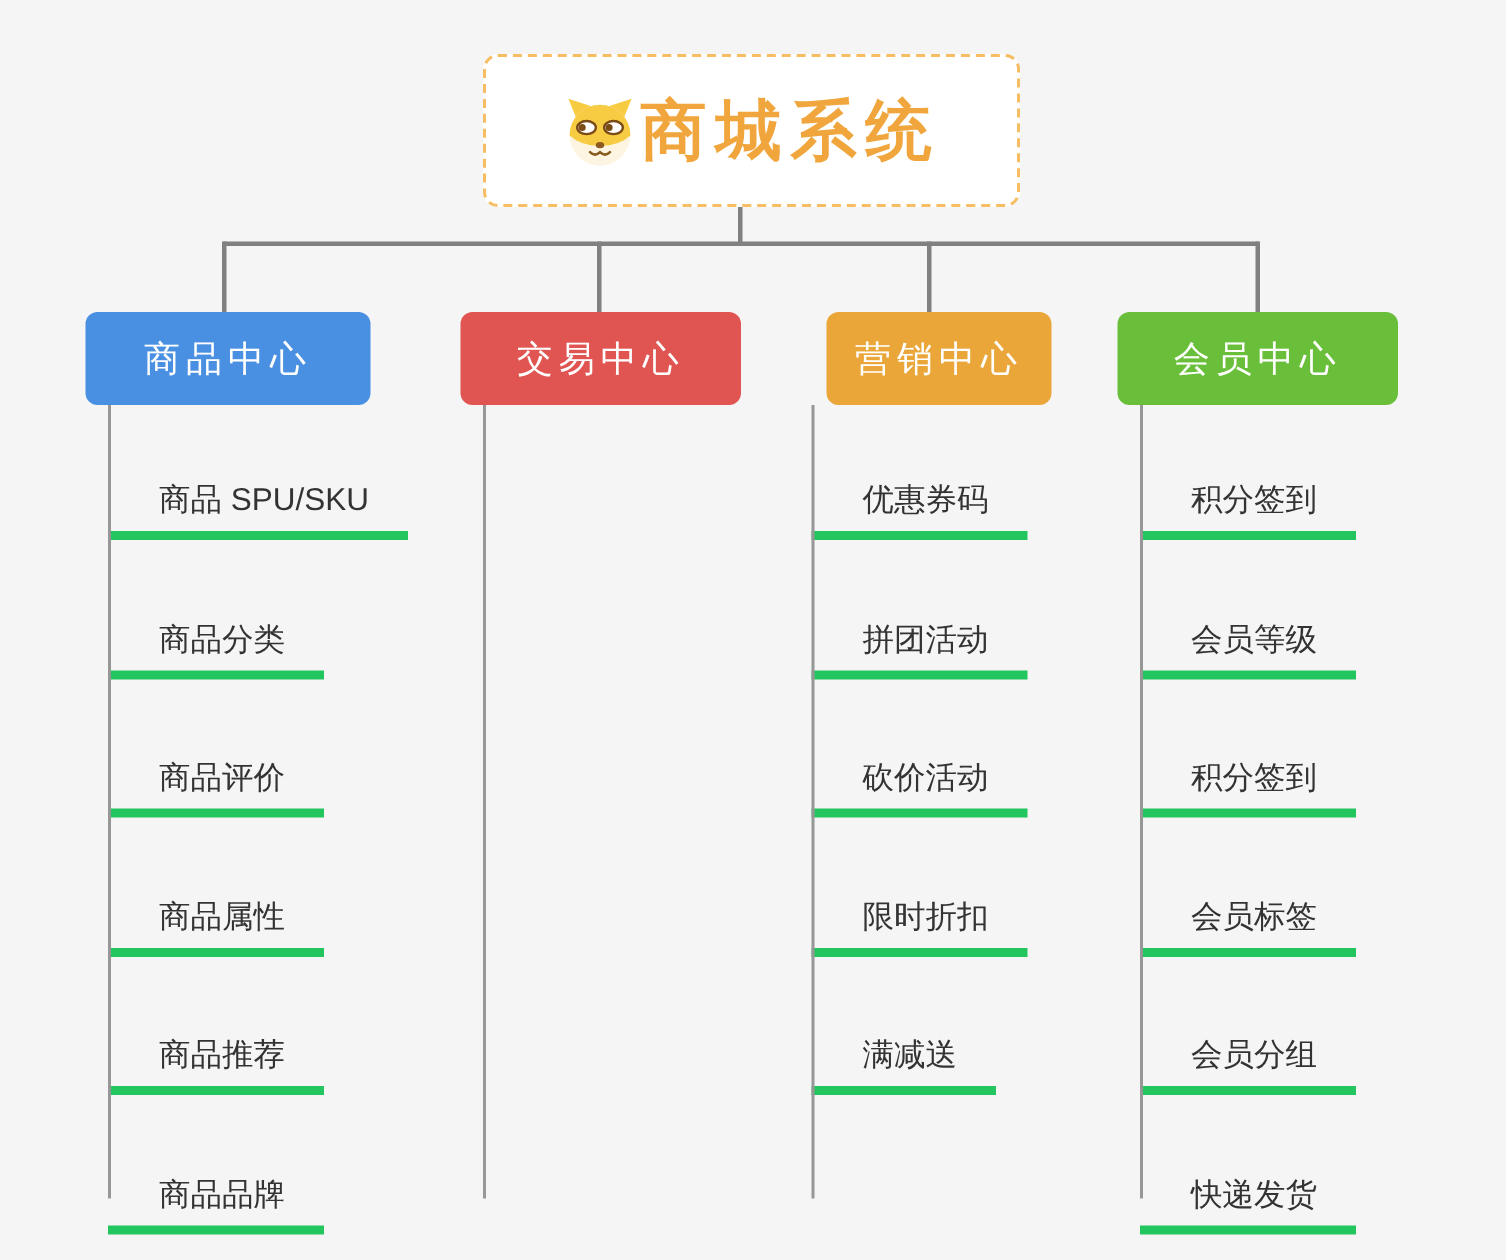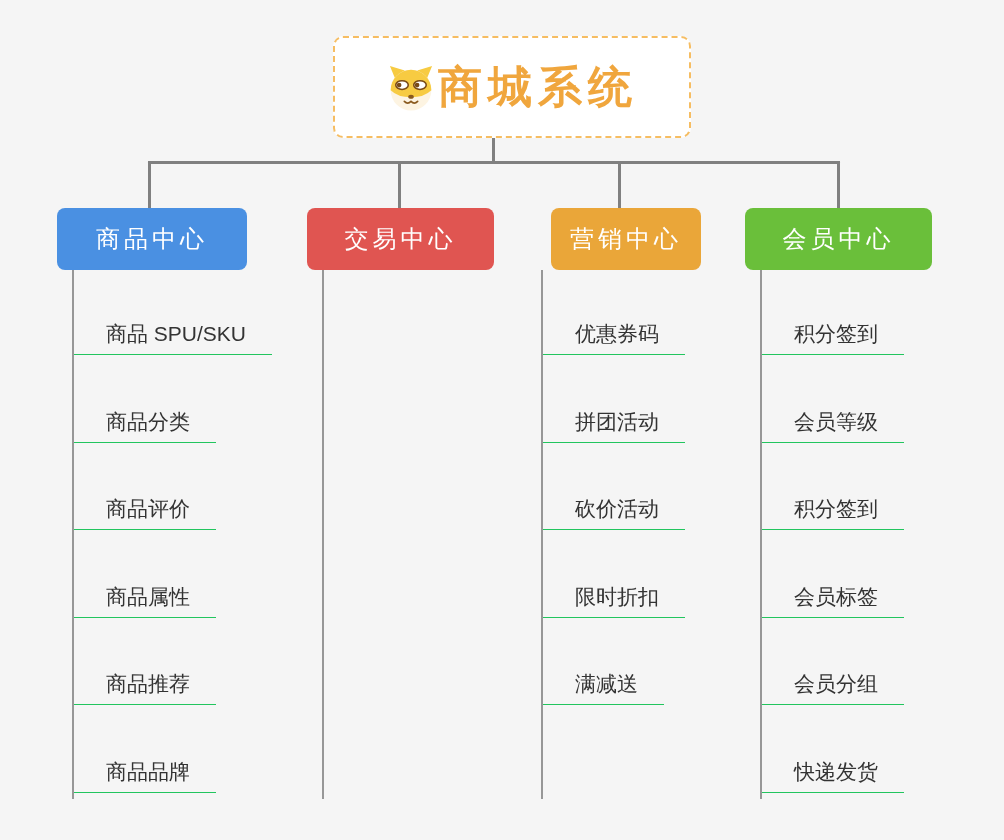--- a/index.html
+++ b/index.html
@@ -21,21 +21,21 @@
   .conn.hbar  { left: 148px; top: 161px; width: 692px; height: 3px; border-radius: 2px; }
   .conn.drop  { top: 161px; width: 3px; height: 48px; }
   .conn.drop1 { left: 148px; }
   .conn.drop2 { left: 398px; }
   .conn.drop3 { left: 618px; }
   .conn.drop4 { left: 837px; }
 
   
   .root-node {
     position: absolute;
-    left: 333px; top: 36px;
+    left: 322px; top: 36px;
     width: 358px; height: 102px;
     background: #ffffff;
     border: 2px dashed #f6bd62;
     border-radius: 10px;
     box-sizing: border-box;
     display: flex;
     align-items: center;
     justify-content: center;
     gap: 2px;
     cursor: pointer;
@@ -69,21 +69,21 @@
     left: 0; top: 0;
     width: 2px; height: 529px;
     background: #979797;
   }
   .kids ul { margin: 0; padding: 0; list-style: none; }
   .kids li {
     width: max-content;
     font-size: 21px;
     line-height: 24px;
     color: #333333;
-    border-bottom: 1px solid #22c55e;
+    border-bottom: 6px solid #22c55e;
     padding: 6px 26px 8px 34px;
     margin: 0 0 48.6px 0;
     white-space: nowrap;
     cursor: pointer;
   }
   .kids li:first-child { margin-top: 46px; }
 </style>
 </head>
 <body>
 

